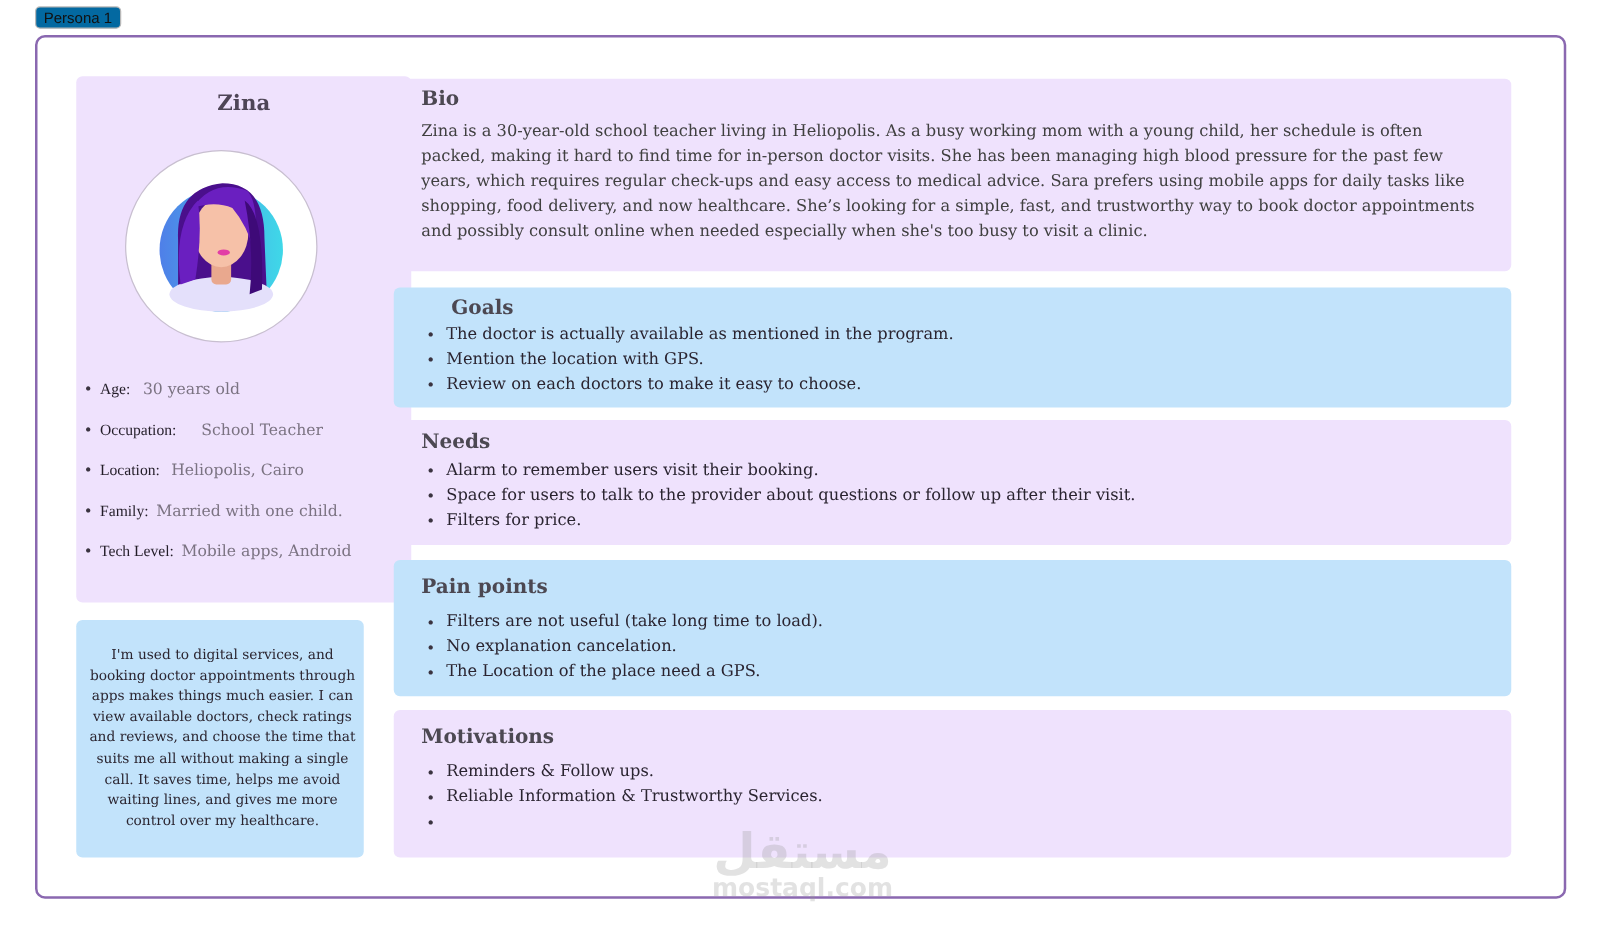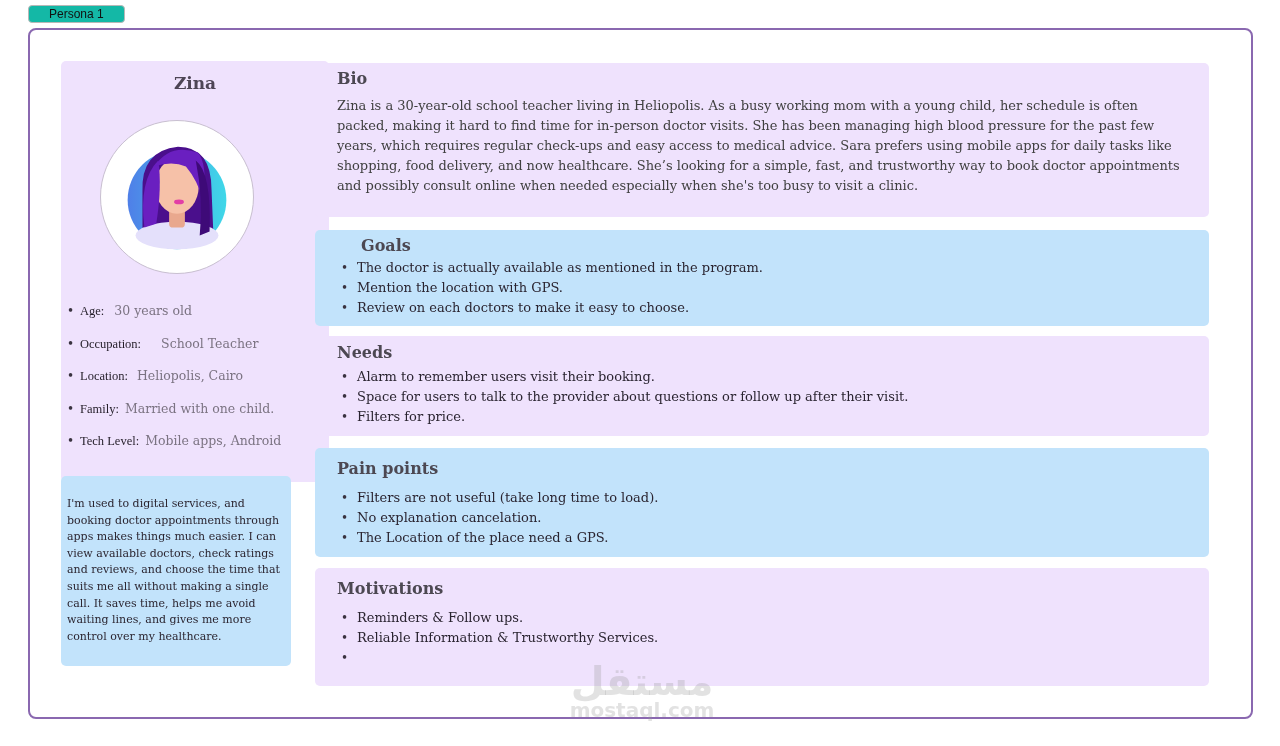--- a/index.html
+++ b/index.html
@@ -1,22 +1,22 @@
 <!DOCTYPE html>
 <html><head>
   <meta charset="utf-8">
   <style>
     * { box-sizing: border-box; margin: 0; padding: 0; }
     html, body { width: 1280px; height: 746px; background: #ffffff; overflow: hidden; }
     body { position: relative; font-family: "DejaVu Serif", "Liberation Serif", serif; color: #2a2430; }
 
     .tab-label {
       position: absolute; left: 28px; top: 5px; height: 18px;
-      padding: 0 20px; border: 1px solid #b8b8b8; border-radius: 4px;
-      background: #14b8a6; font-family: "Liberation Sans", sans-serif;
+      padding: 0 6px; border: 1px solid #b8b8b8; border-radius: 4px;
+      background: #0369a1; font-family: "Liberation Sans", sans-serif;
       font-size: 12px; line-height: 16px; color: #111;
     }
 
     .frame {
       position: absolute; left: 28px; top: 28px; width: 1225px; height: 691px;
       border: 2px solid #8a68b0; border-radius: 8px; background: #fff;
     }
 
     .card { position: absolute; border-radius: 5px; }
     .lav { background: #efe2fd; }
@@ -33,21 +33,21 @@
       border-radius: 50%; background: #fff; border: 1px solid #c8bfd0; overflow: hidden;
     }
     .avatar svg { width: 100%; height: 100%; display: block; }
 
     .attrs { position: absolute; left: 6px; top: 242px; list-style: none; }
     .attrs li { height: 32.5px; font-size: 12.5px; white-space: nowrap; display: flex; align-items: baseline; }
     .bullet { display: inline-block; width: 13px; font-size: 12px; color: #3a3340; }
     .attr-key { color: #231d28; font-family: Liberation Serif, serif; }
     .attr-val { color: #7b7382; margin-left: 6px; }
 
-    .quote { left: 61px; top: 476px; width: 230px; height: 190px; }
+    .quote { left: 61px; top: 496px; width: 230px; height: 190px; text-align: center; }
     .quote-text {
       position: absolute; left: 6px; top: 20px; width: 222px;
       font-size: 11px; line-height: 16.6px; color: #2b2530;
     }
 
     
     .section { left: 315px; width: 894px; }
     .sec-title {
       position: absolute; left: 22px; font-size: 16px; font-weight: bold; color: #4c4852;
     }

